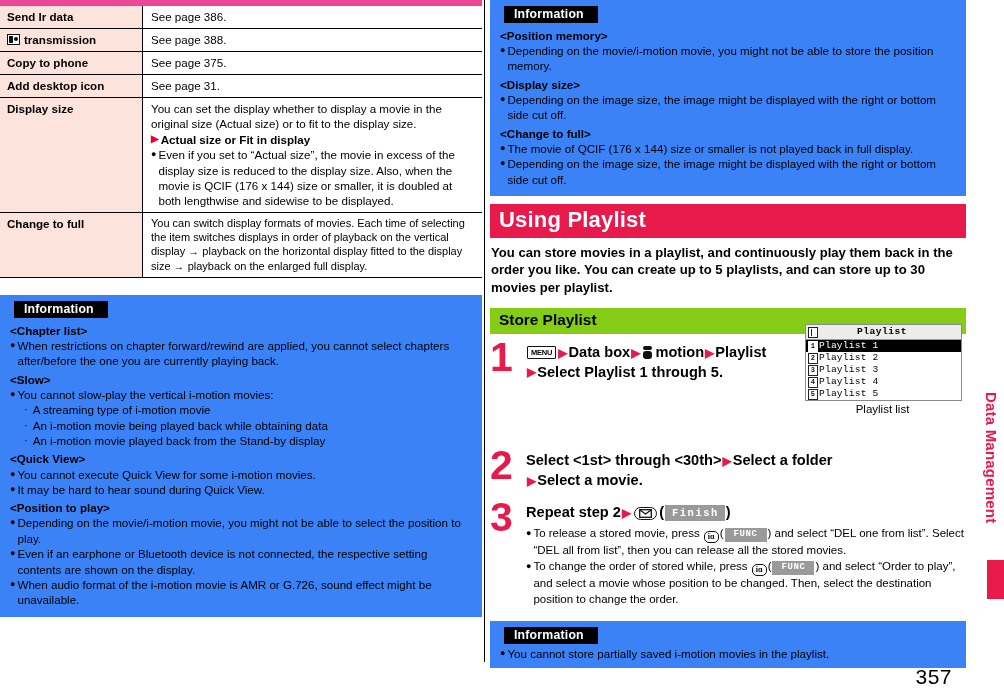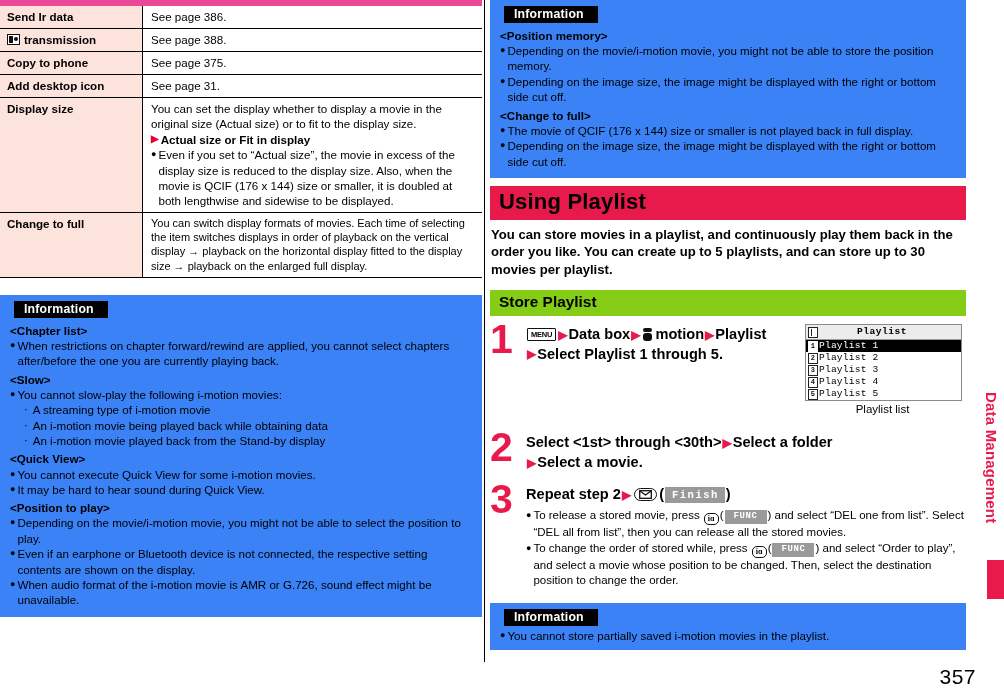--- a/index.html
+++ b/index.html
@@ -59,21 +59,21 @@
     font-size:12.3px;padding:1px 14px 2px 10px;margin:1px 0 2px 4px;letter-spacing:.2px;
   }
   .info-box .hd{font-weight:bold;font-size:11.6px;margin-top:3px;line-height:1.3;}
   .info-box .li{display:flex;align-items:flex-start;font-size:11.6px;line-height:1.33;margin-top:0px;}
   .info-box .li .bull{font-size:9px;line-height:1.62;margin-right:2px;}
   .info-box .li2{display:flex;align-items:flex-start;font-size:11.6px;line-height:1.33;margin-left:14px;}
   .info-box .li2 .dot{font-size:11px;line-height:1.3;margin-right:5px;}
 
   
   .sec-head{
-    background:#e8194b;color:#000000;font-weight:bold;font-size:22px;
+    background:#e8194b;color:#ffffff;font-weight:bold;font-size:22px;
     padding:4px 0 5px 9px;letter-spacing:.2px;line-height:1.12;
   }
   .sec-lead{
     font-weight:bold;font-size:13.1px;line-height:1.34;margin:6px 2px 0 1px;
   }
 
   
   .sub-sec-head{
     background:#84cc16;font-weight:bold;font-size:15.4px;
     padding:3px 0 4px 9px;line-height:1.2;
@@ -160,21 +160,21 @@
     position:absolute;right:4px;top:392px;
     color:#e8194b;font-weight:bold;font-size:15px;letter-spacing:.2px;
     writing-mode:vertical-rl;text-orientation:mixed;white-space:nowrap;
   }
   .side-tab .blk{
     position:absolute;right:0;top:560px;width:17px;height:39px;background:#e8194b;
   }
 
   
   .page-no{
-    position:absolute;right:28px;bottom:8px;font-size:21px;font-weight:normal;
+    position:absolute;right:52px;bottom:8px;font-size:21px;font-weight:normal;
     font-family:"Liberation Sans",sans-serif;letter-spacing:.5px;
   }
 </style>
 </head>
 <body>
 
 <div class="page">
 
   <div class="col-divider"></div>
 
@@ -242,21 +242,21 @@
 
       <div class="hd">&lt;Chapter list&gt;</div>
       <div class="li">
         <span class="bull">●</span>
         <span>When restrictions on chapter forward/rewind are applied, you cannot select chapters after/before the one you are currently playing back.</span>
       </div>
 
       <div class="hd">&lt;Slow&gt;</div>
       <div class="li">
         <span class="bull">●</span>
-        <span>You cannot slow-play the following i-motion movies:</span>
+        <span>You cannot slow-play the vertical i-motion movies:</span>
       </div>
       <div class="li2">
         <span class="dot">·</span>
         <span>A streaming type of i-motion movie</span>
       </div>
       <div class="li2">
         <span class="dot">·</span>
         <span>An i-motion movie being played back while obtaining data</span>
       </div>
       <div class="li2">
@@ -295,20 +295,21 @@
 
     <div class="info-box">
       <div class="info-tag">Information</div>
 
       <div class="hd">&lt;Position memory&gt;</div>
       <div class="li">
         <span class="bull">●</span>
         <span>Depending on the movie/i-motion movie, you might not be able to store the position memory.</span>
       </div>
 
+      <div class="hd">&lt;Display size&gt;</div>
       <div class="li">
         <span class="bull">●</span>
         <span>Depending on the image size, the image might be displayed with the right or bottom side cut off.</span>
       </div>
 
       <div class="hd">&lt;Change to full&gt;</div>
       <div class="li">
         <span class="bull">●</span>
         <span>The movie of QCIF (176 x 144) size or smaller is not played back in full display.</span>
       </div>

